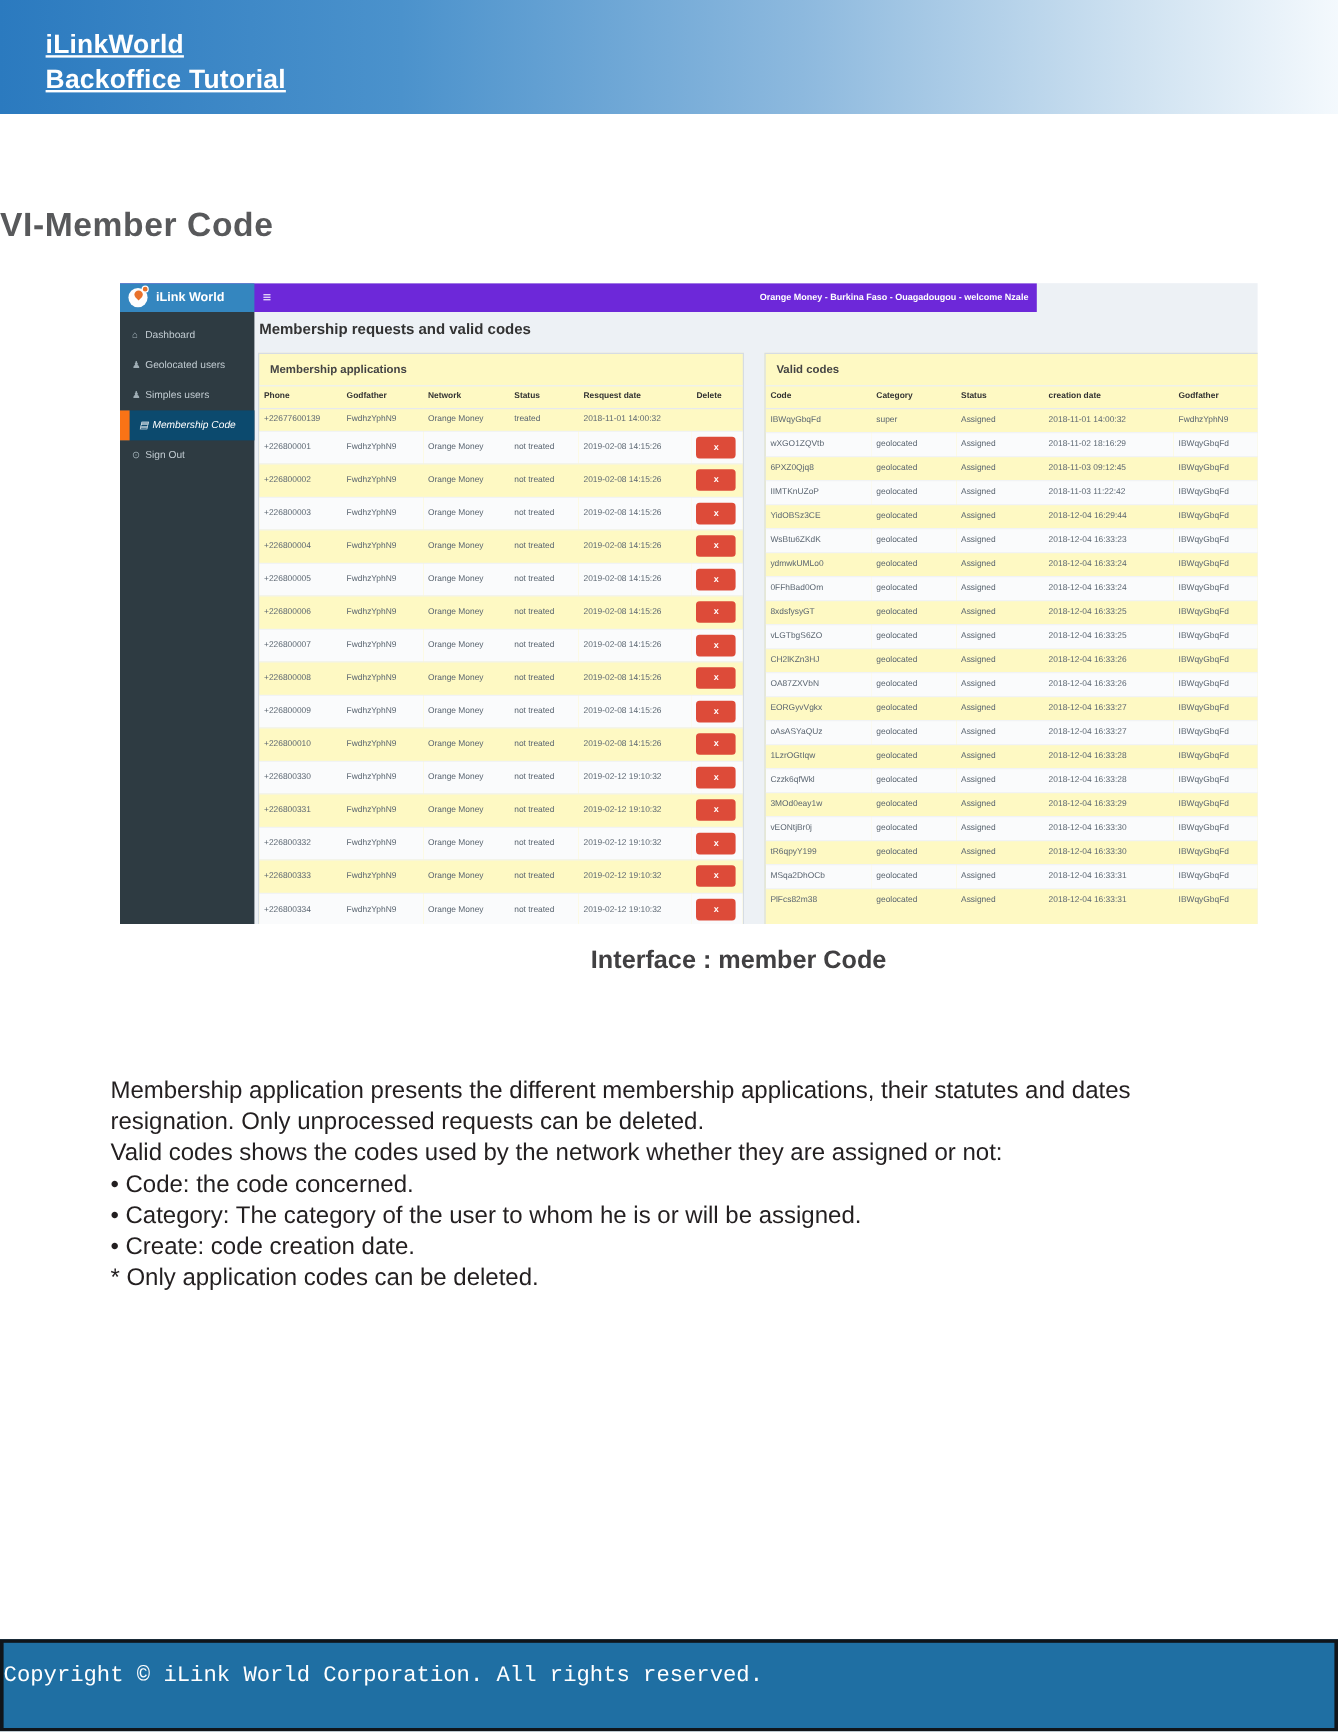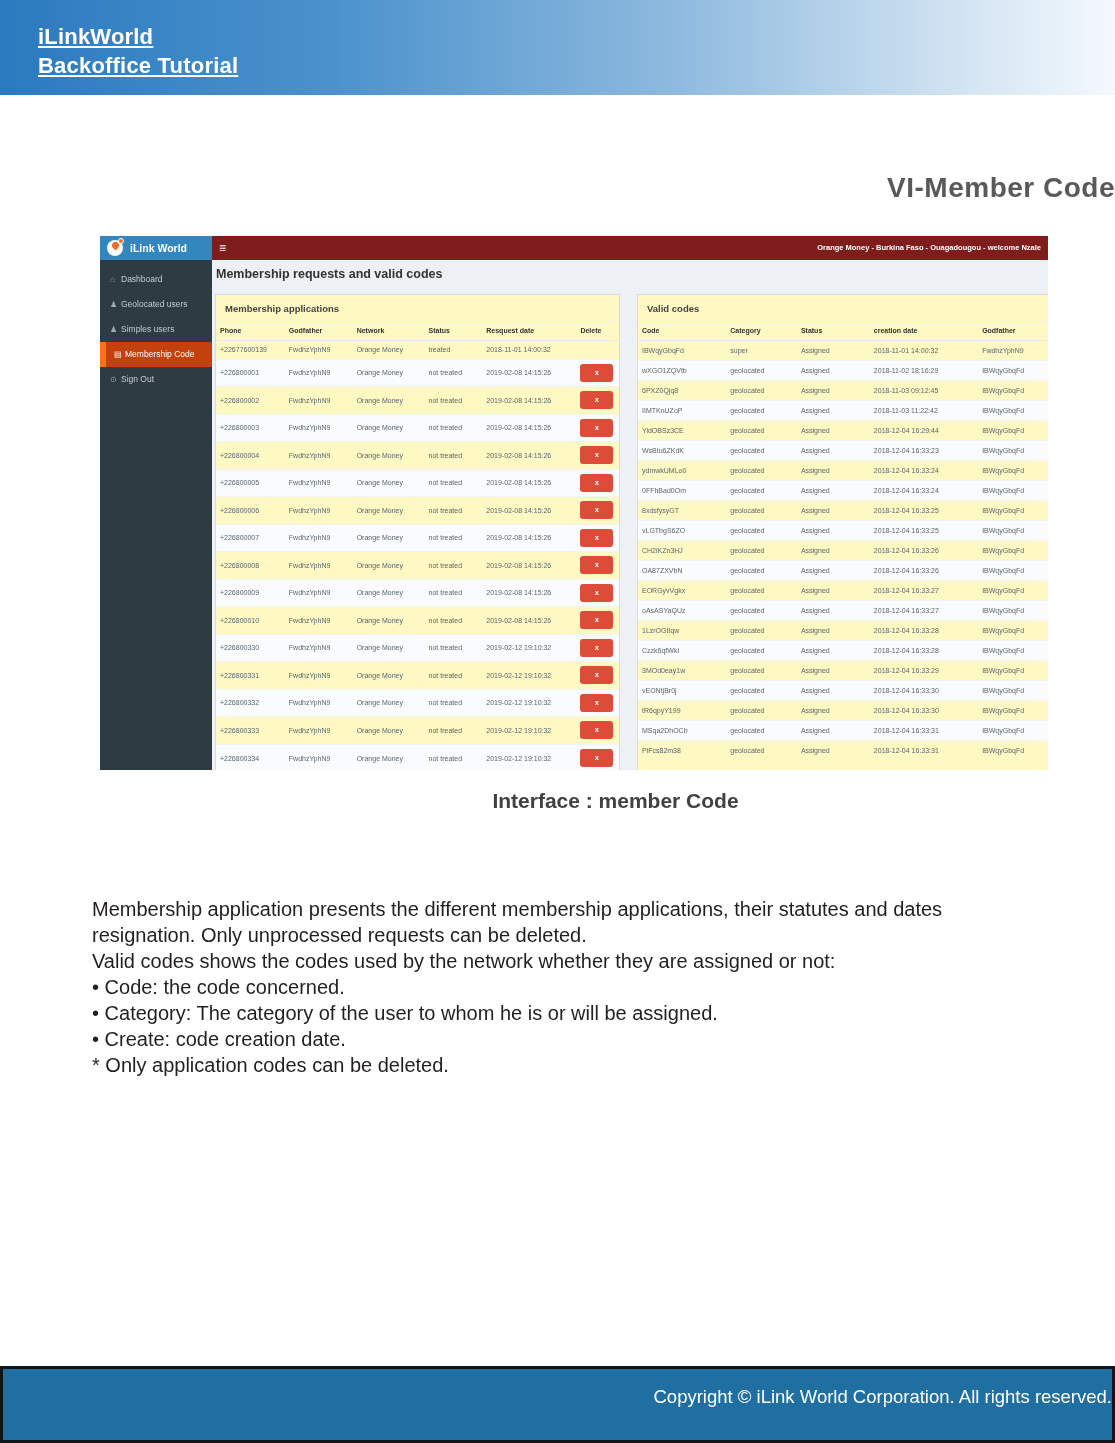--- a/index.html
+++ b/index.html
@@ -7,52 +7,52 @@
   body { font-family:"Liberation Sans", sans-serif; }
   #page { position:relative; width:1115px; height:1443px; background:#fff; overflow:hidden; }
 
   
   #doc-header {
     position:absolute; left:0; top:0; width:1115px; height:95px;
     background:linear-gradient(90deg,#2b7abf 0%,#4b92cc 30%,#8db9de 60%,#cfe2f1 85%,#f4f9fd 100%);
     color:#fff; padding:22px 0 0 38px;text-decoration:underline;
   }
   #doc-header .hl { font-size:22px; font-weight:600; line-height:29px; letter-spacing:.2px; }
-  #doc-title { position:absolute; left:0; top:172px; width:1115px; text-align:right;
+  #doc-title { position:absolute; left:0; top:172px; width:1115px; text-align:left;
     font-size:28px; font-weight:bold; color:#58595b; letter-spacing:.5px; }
   #doc-caption { position:absolute; left:58px; top:789px; width:1115px; text-align:center;
     font-size:21px; font-weight:bold; color:#414042; }
   #doc-paragraph { position:absolute; left:92px; top:896px; width:960px;
     font-size:20px; line-height:26px; color:#231f20; }
   #doc-footer { position:absolute; left:0; top:1366px; width:1115px; height:77px;
-    background:#1f6fa3; border:3px solid #10151a; color:#fff; text-align:right;
-    padding-top:17px; font-size:18.5px; }
+    background:#1f6fa3; border:3px solid #10151a; color:#fff; text-align:left;
+    padding-top:17px; font-size:18.5px;font-family:Liberation Mono, monospace; }
 
   
   #shot { position:absolute; left:100px; top:236px; width:948px; height:534px;
     overflow:hidden; background:#edf1f5; font-family:"Liberation Sans",sans-serif; }
-  #shot-navbar { position:absolute; left:0; top:0; width:948px; height:24px; background:#7f1d1d; }
+  #shot-navbar { position:absolute; left:0; top:0; width:764px; height:24px; background:#6d28d9; }
   #brand { position:absolute; left:0; top:0; width:112px; height:24px; background:#3486bf; }
   #logo { position:absolute; left:7px; top:4px; width:16px; height:16px; background:#fdfdfd;
     border-radius:50%; }
   #logo .pin { position:absolute; left:5px; top:2px; width:7px; height:7px; background:#e8712a;
     border-radius:50% 50% 50% 0; transform:rotate(-45deg); }
   #logo .badge { position:absolute; right:-1px; top:-2px; width:6px; height:6px; background:#e8712a;
     border-radius:50%; border:1px solid #fff; }
   #brand .brand-text { position:absolute; left:30px; top:0; line-height:24px; color:#fff;
     font-size:10.5px; font-weight:bold; }
   #hamburger { position:absolute; left:119px; top:0; line-height:24px; color:#fff; font-size:12px; cursor:pointer; }
   #nav-right { position:absolute; right:7px; top:0; line-height:24px; color:#fff;
     font-size:7.5px; font-weight:bold; }
 
   #shot-sidebar { position:absolute; left:0; top:24px; width:112px; height:510px; background:#2e3b42; padding-top:7px; }
   .side-item { height:25px; line-height:25px; padding-left:10px; color:#c2ccd2; font-size:8.5px;
     white-space:nowrap; cursor:pointer; }
   .side-item .ic { display:inline-block; width:11px; font-size:8px; color:#9fadb5; }
-  .side-item.active { background:#c2410c; color:#fff; border-left:6px solid #f97316; padding-left:8px; }
+  .side-item.active { background:#0c4a6e; color:#fff; border-left:8px solid #f97316; padding-left:8px;font-style:italic; }
   .side-item.active .ic { color:#fff; }
 
   #shot-content { position:absolute; left:112px; top:24px; width:836px; height:510px; }
   #page-heading { position:absolute; left:4px; top:7px; font-size:12.5px; font-weight:bold; color:#333; }
   .panel { position:absolute; top:34px; background:#fef9c3; border:1px solid #d6dce3; overflow:hidden; }
   #panel-apps { left:3px; width:405px; height:510px; }
   #panel-codes { left:425px; width:474px; height:477px; }
   .panel-title { padding:8px 9px 7px 9px; font-size:9.5px; font-weight:bold; color:#444;
     border-bottom:1px solid #edf0f3; }
   .mini-table { width:100%; border-collapse:collapse; table-layout:fixed; font-size:7px; }

